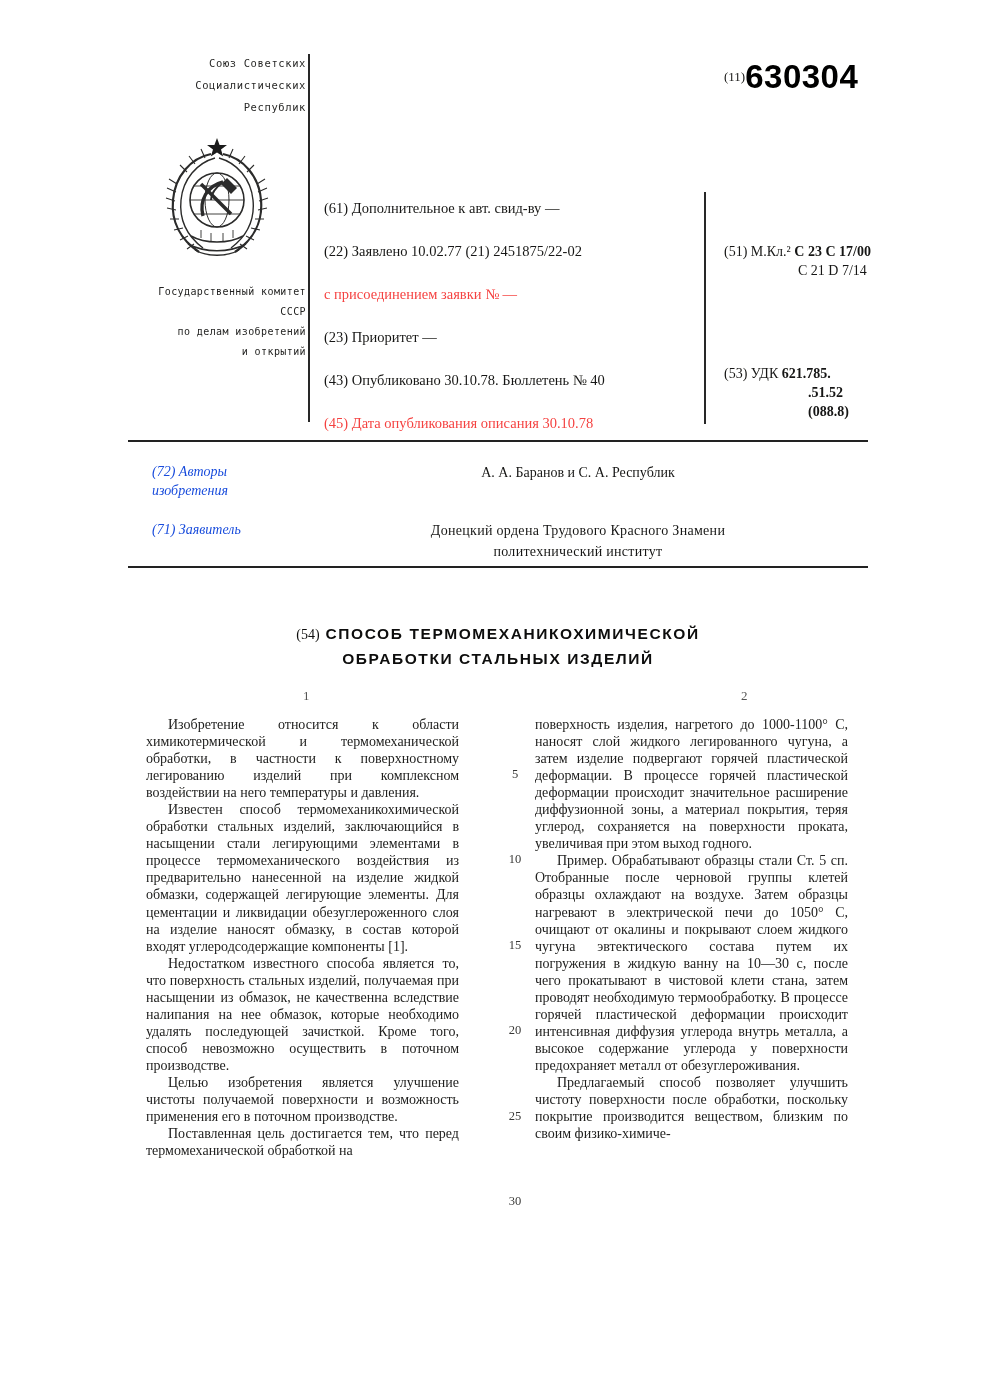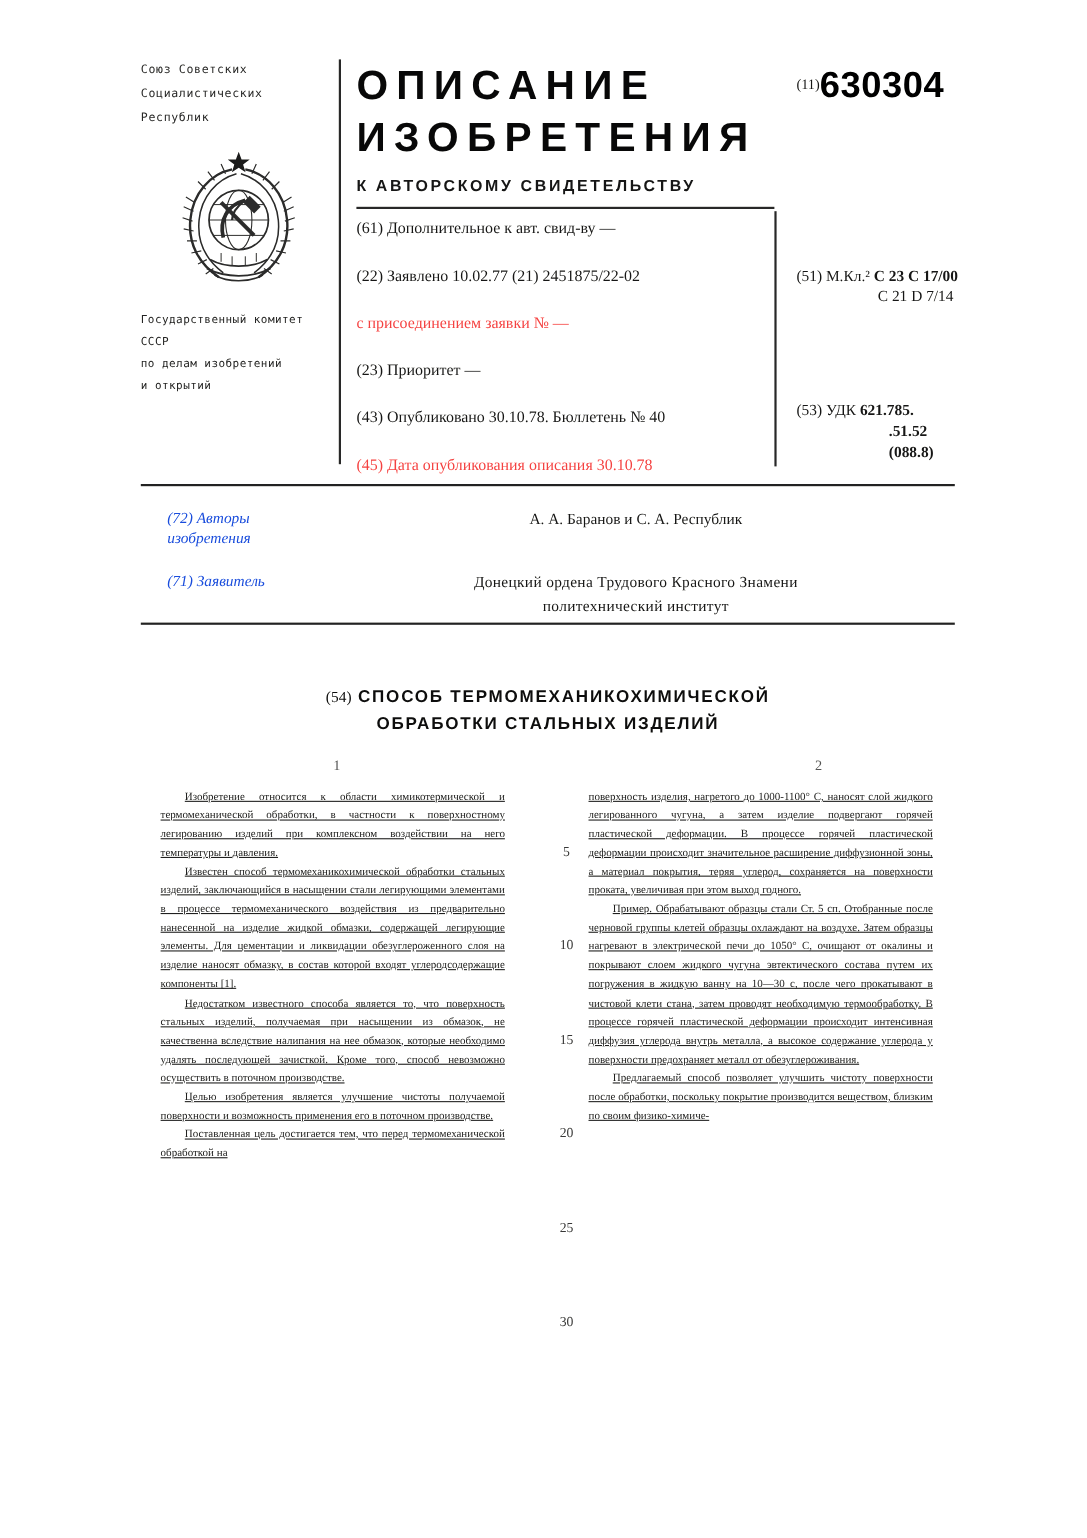--- a/index.html
+++ b/index.html
@@ -27,21 +27,21 @@
     left: 128px;
     top: 52px;
     width: 740px;
     height: 372px;
   }
   .ms-left {
     position: absolute;
     left: 0;
     top: 0;
     width: 178px;
-    text-align: left;
+    text-align: right;
   }
   .ussr-line {
     font-family: "DejaVu Sans Mono", monospace;
     font-size: 10.5px;
     letter-spacing: 0.6px;
     color: #2a2a2a;
     line-height: 22px;
     white-space: nowrap;
   }
   .emblem {
@@ -228,25 +228,24 @@
     position: absolute;
     top: 716px;
     left: 146px;
     width: 720px;
     height: 570px;
   }
   .col {
     position: absolute;
     top: 0;
     width: 313px;
-    font-size: 10px;
+    font-size: 14px;
     line-height: 17.05px;
     text-align: justify;
     color: #242424;
-    text-decoration: underline;
   }
   .col-left  { left: 0; }
   .col-right { left: 389px; }
   .col p { margin: 0; text-indent: 22px; }
   .col p.cont { text-indent: 0; }
 
   .linenums {
     position: absolute;
     top: 716px;
     left: 498px;
@@ -314,26 +313,20 @@
         <div>Государственный комитет</div>
         <div>СССР</div>
         <div>по делам изобретений</div>
         <div>и открытий</div>
       </div>
     </div>
 
     <div class="vrule vrule-1"></div>
     <div class="vrule vrule-2"></div>
 
-    <div class="ms-title">
-      <div class="big-word">ОПИСАНИЕ</div>
-      <div class="big-word">ИЗОБРЕТЕНИЯ</div>
-      <div class="sub-word">К АВТОРСКОМУ СВИДЕТЕЛЬСТВУ</div>
-      <div class="title-rule"></div>
-    </div>
 
     <div class="patno">
       <span class="code">(11)</span><span class="num">630304</span>
     </div>
 
     <div class="bib">
       <div class="row">(61)  Дополнительное к авт. свид-ву —</div>
       <div class="row">(22)  Заявлено 10.02.77 (21)  2451875/22-02</div>
       <div class="row dim">с присоединением заявки № —</div>
       <div class="row">(23)  Приоритет —</div>

